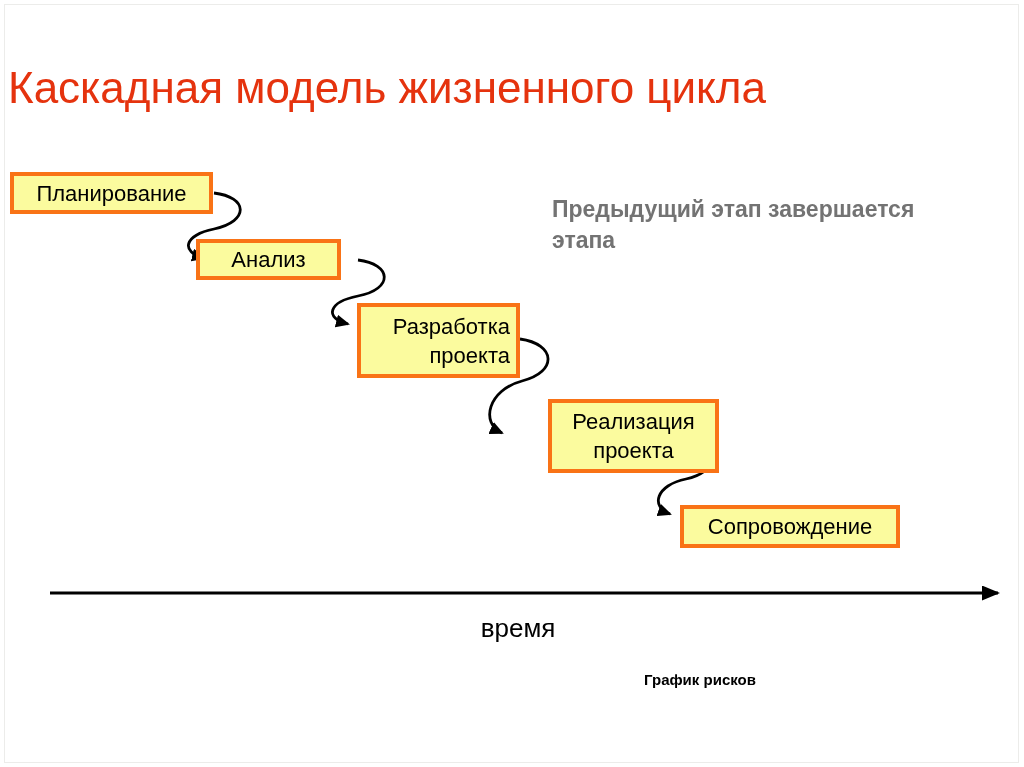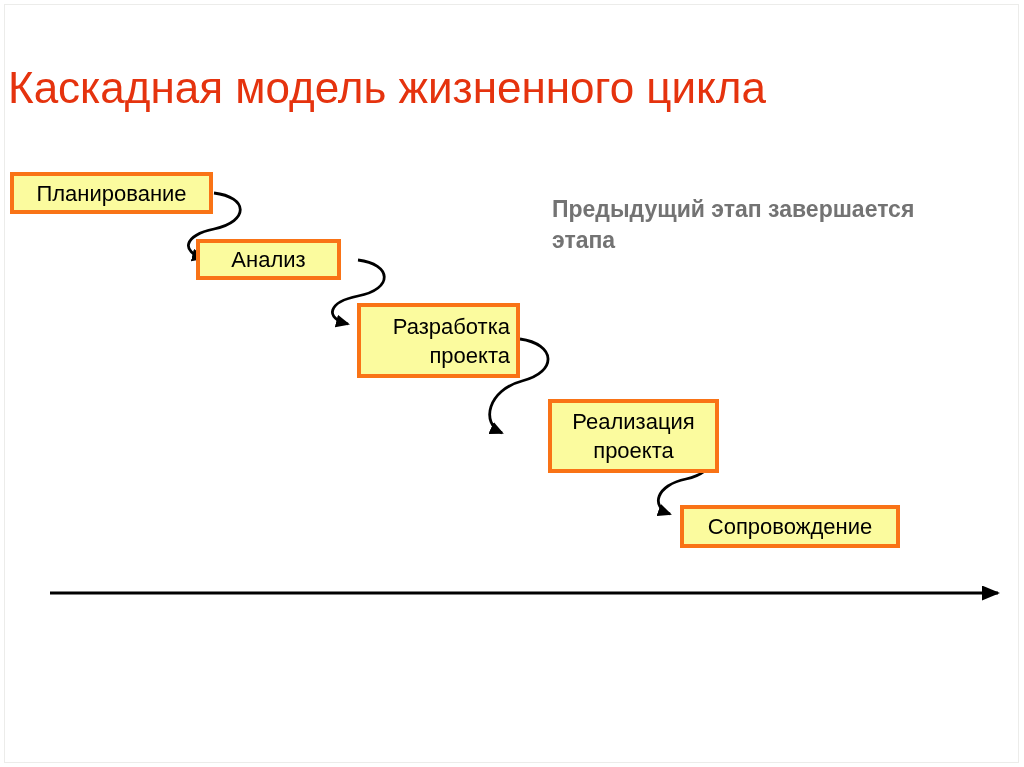--- a/index.html
+++ b/index.html
@@ -136,15 +136,17 @@
 
   <div class="stage-box s4">
     <span>Сопровождение</span>
   </div>
 
   <div class="annotation">
     <div>Предыдущий этап завершается</div>
     <div>этапа</div>
   </div>
 
+  <div class="time-label">время</div>
 
+  <div class="caption">График рисков</div>
 
 </div>
 
 </body></html>

